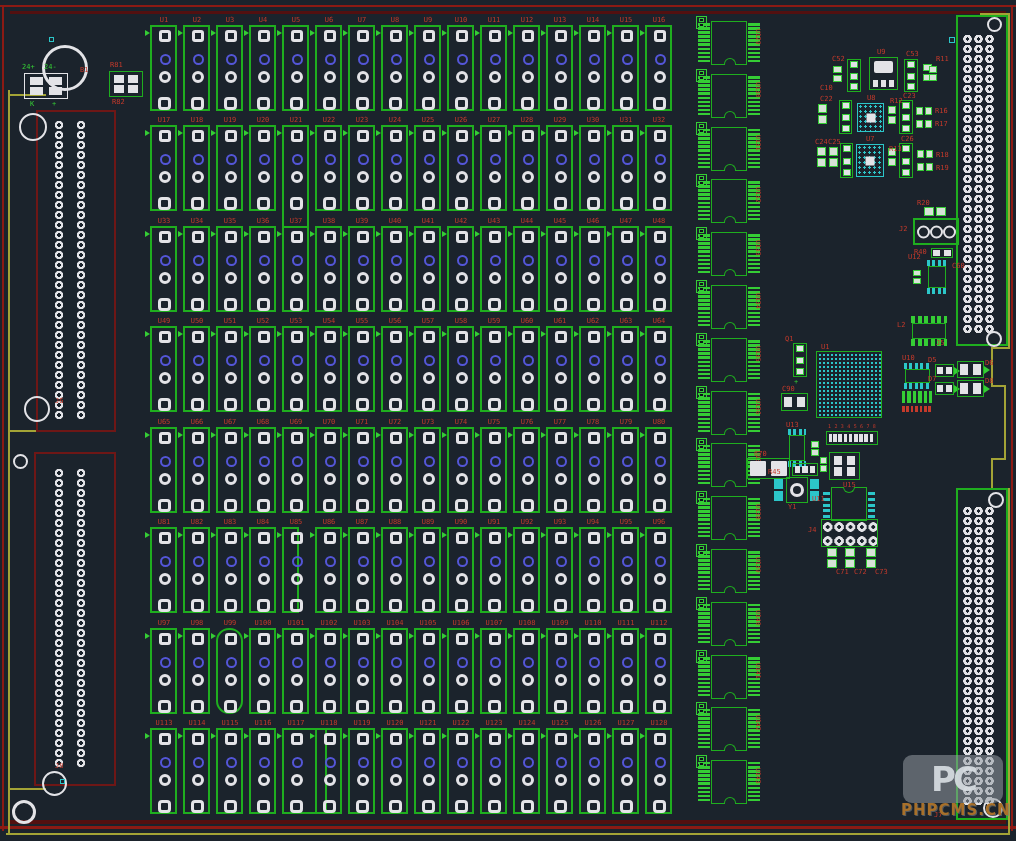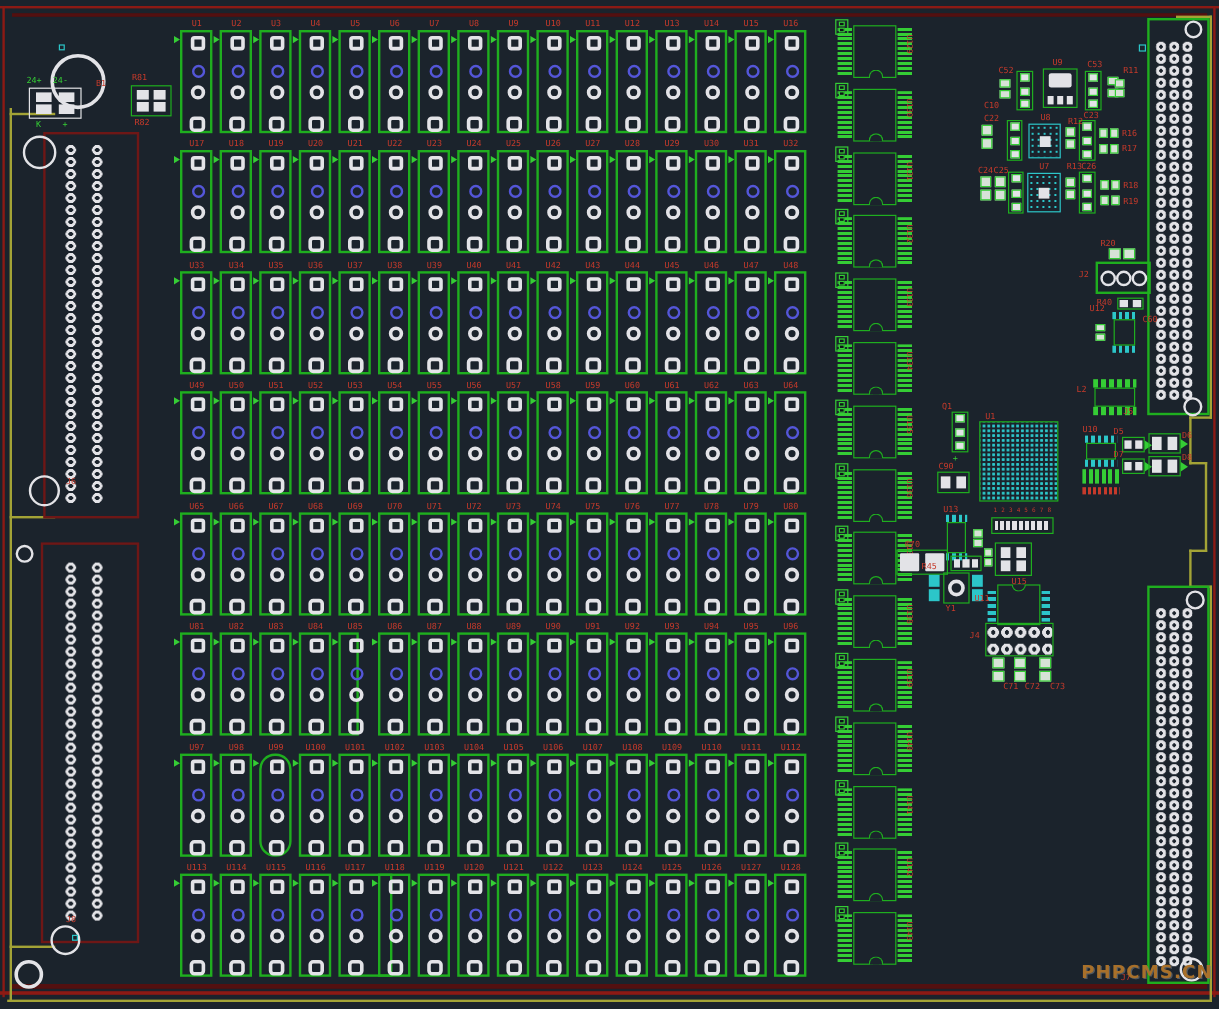--- a/index.html
+++ b/index.html
@@ -322,21 +322,21 @@
         <div class="pr oct" style="left: 6px; top: 70px; width: 13px; height: 13px;"></div>
       </div>
       <div class="relay" style="left: 249px; top: 125px; width: 27px; height: 86px;">
         <div class="rlbl">U20</div>
         <div class="ra"></div>
         <div class="pr sq" style="left: 7px; top: 3px; width: 12px; height: 12px;"></div>
         <div class="pb" style="left: 8px; top: 27px; width: 11px; height: 11px;"></div>
         <div class="pr" style="left: 7px; top: 44px; width: 12px; height: 12px;"></div>
         <div class="pr oct" style="left: 6px; top: 70px; width: 13px; height: 13px;"></div>
       </div>
-      <div class="relay" style="left: 282px; top: 125px; width: 27px; height: 86px;">
+      <div class="relay" style="left: 282px; top: 125px; width: 27px; height: 103px;">
         <div class="rlbl">U21</div>
         <div class="ra"></div>
         <div class="pr sq" style="left: 7px; top: 3px; width: 12px; height: 12px;"></div>
         <div class="pb" style="left: 8px; top: 27px; width: 11px; height: 11px;"></div>
         <div class="pr" style="left: 7px; top: 44px; width: 12px; height: 12px;"></div>
         <div class="pr oct" style="left: 6px; top: 70px; width: 13px; height: 13px;"></div>
       </div>
       <div class="relay" style="left: 315px; top: 125px; width: 27px; height: 86px;">
         <div class="rlbl">U22</div>
         <div class="ra"></div>
@@ -1605,21 +1605,21 @@
       <div class="lbl r" style="left: 820px; top: 85px;">C10</div>
       <div class="lbl r" style="left: 820px; top: 96px;">C22</div>
       <div class="lbl r" style="left: 867px; top: 95px;">U8</div>
       <div class="lbl r" style="left: 890px; top: 98px;">R12</div>
       <div class="lbl r" style="left: 903px; top: 93px;">C23</div>
       <div class="lbl r" style="left: 935px; top: 108px;">R16</div>
       <div class="lbl r" style="left: 935px; top: 121px;">R17</div>
       <div class="lbl r" style="left: 815px; top: 139px;">C24</div>
       <div class="lbl r" style="left: 828px; top: 139px;">C25</div>
       <div class="lbl r" style="left: 866px; top: 136px;">U7</div>
-      <div class="lbl r" style="left: 889px; top: 136px;">R13</div>
+      <div class="lbl r" style="left: 889px; top: 146px;">R13</div>
       <div class="lbl r" style="left: 901px; top: 136px;">C26</div>
       <div class="lbl r" style="left: 936px; top: 152px;">R18</div>
       <div class="lbl r" style="left: 936px; top: 165px;">R19</div>
       <div class="lbl r" style="left: 917px; top: 200px;">R20</div>
       <div class="lbl r" style="left: 899px; top: 226px;">J2</div>
       <div class="lbl r" style="left: 914px; top: 249px;">R40</div>
       <div class="lbl r" style="left: 908px; top: 254px;">U12</div>
       <div class="lbl r" style="left: 952px; top: 263px;">C60</div>
       <div class="lbl r" style="left: 897px; top: 322px;">L2</div>
       <div class="lbl r" style="left: 785px; top: 336px;">Q1</div>
@@ -1637,14 +1637,17 @@
       <div class="lbl r" style="left: 768px; top: 469px;">R45</div>
       <div class="lbl r" style="left: 843px; top: 482px;">U15</div>
       <div class="lbl r" style="left: 788px; top: 504px;">Y1</div>
       <div class="lbl r" style="left: 812px; top: 496px;">U11</div>
       <div class="lbl r" style="left: 808px; top: 527px;">J4</div>
       <div class="lbl r" style="left: 836px; top: 569px;">C71</div>
       <div class="lbl r" style="left: 854px; top: 569px;">C72</div>
       <div class="lbl r" style="left: 875px; top: 569px;">C73</div>
     </div>
 
+  <div class="wm-box">
+    <span class="wm-logo">PC</span>
+  </div>
   <span class="wm-text">PHPCMS.CN</span>
 </div>
 
 </body></html>

